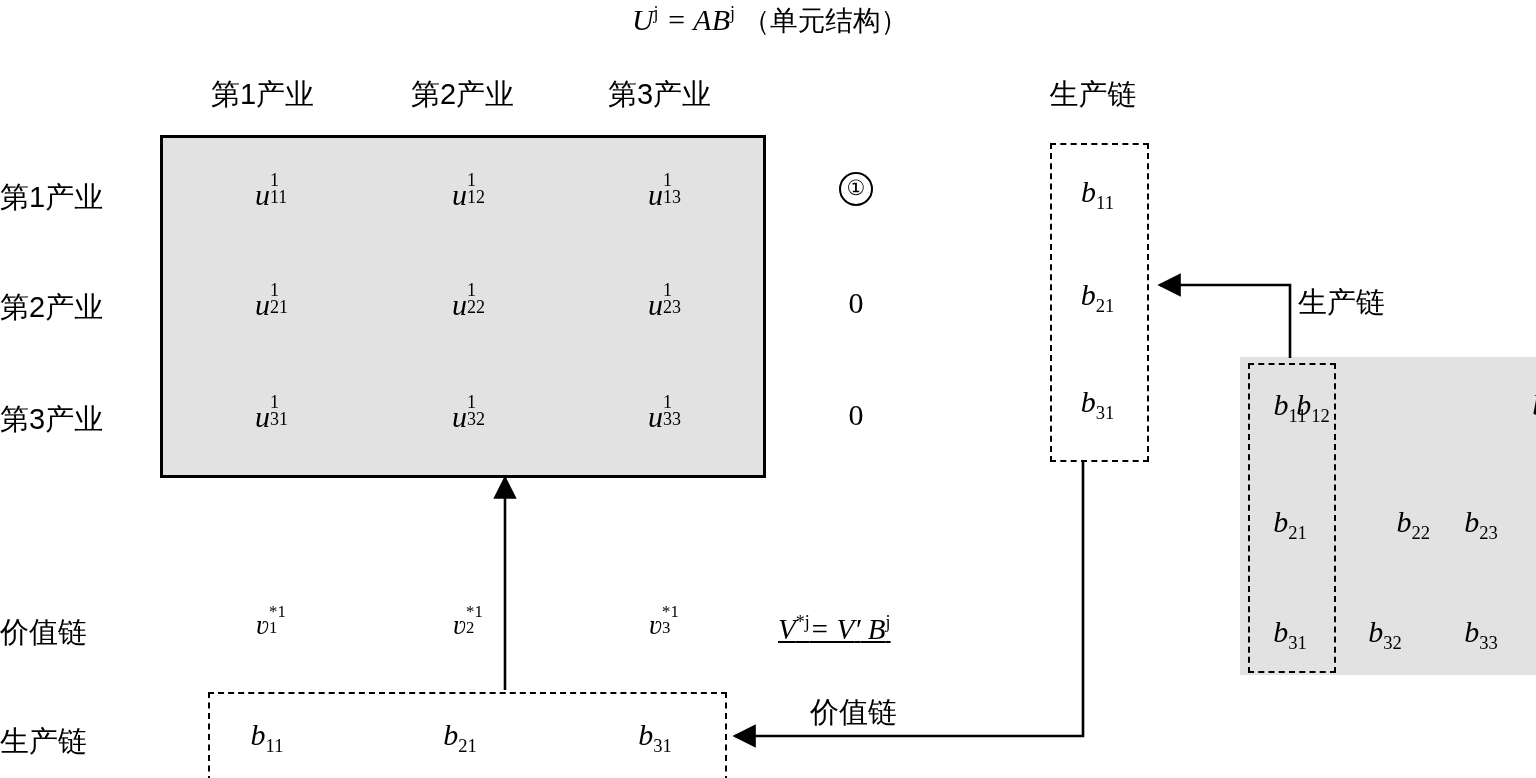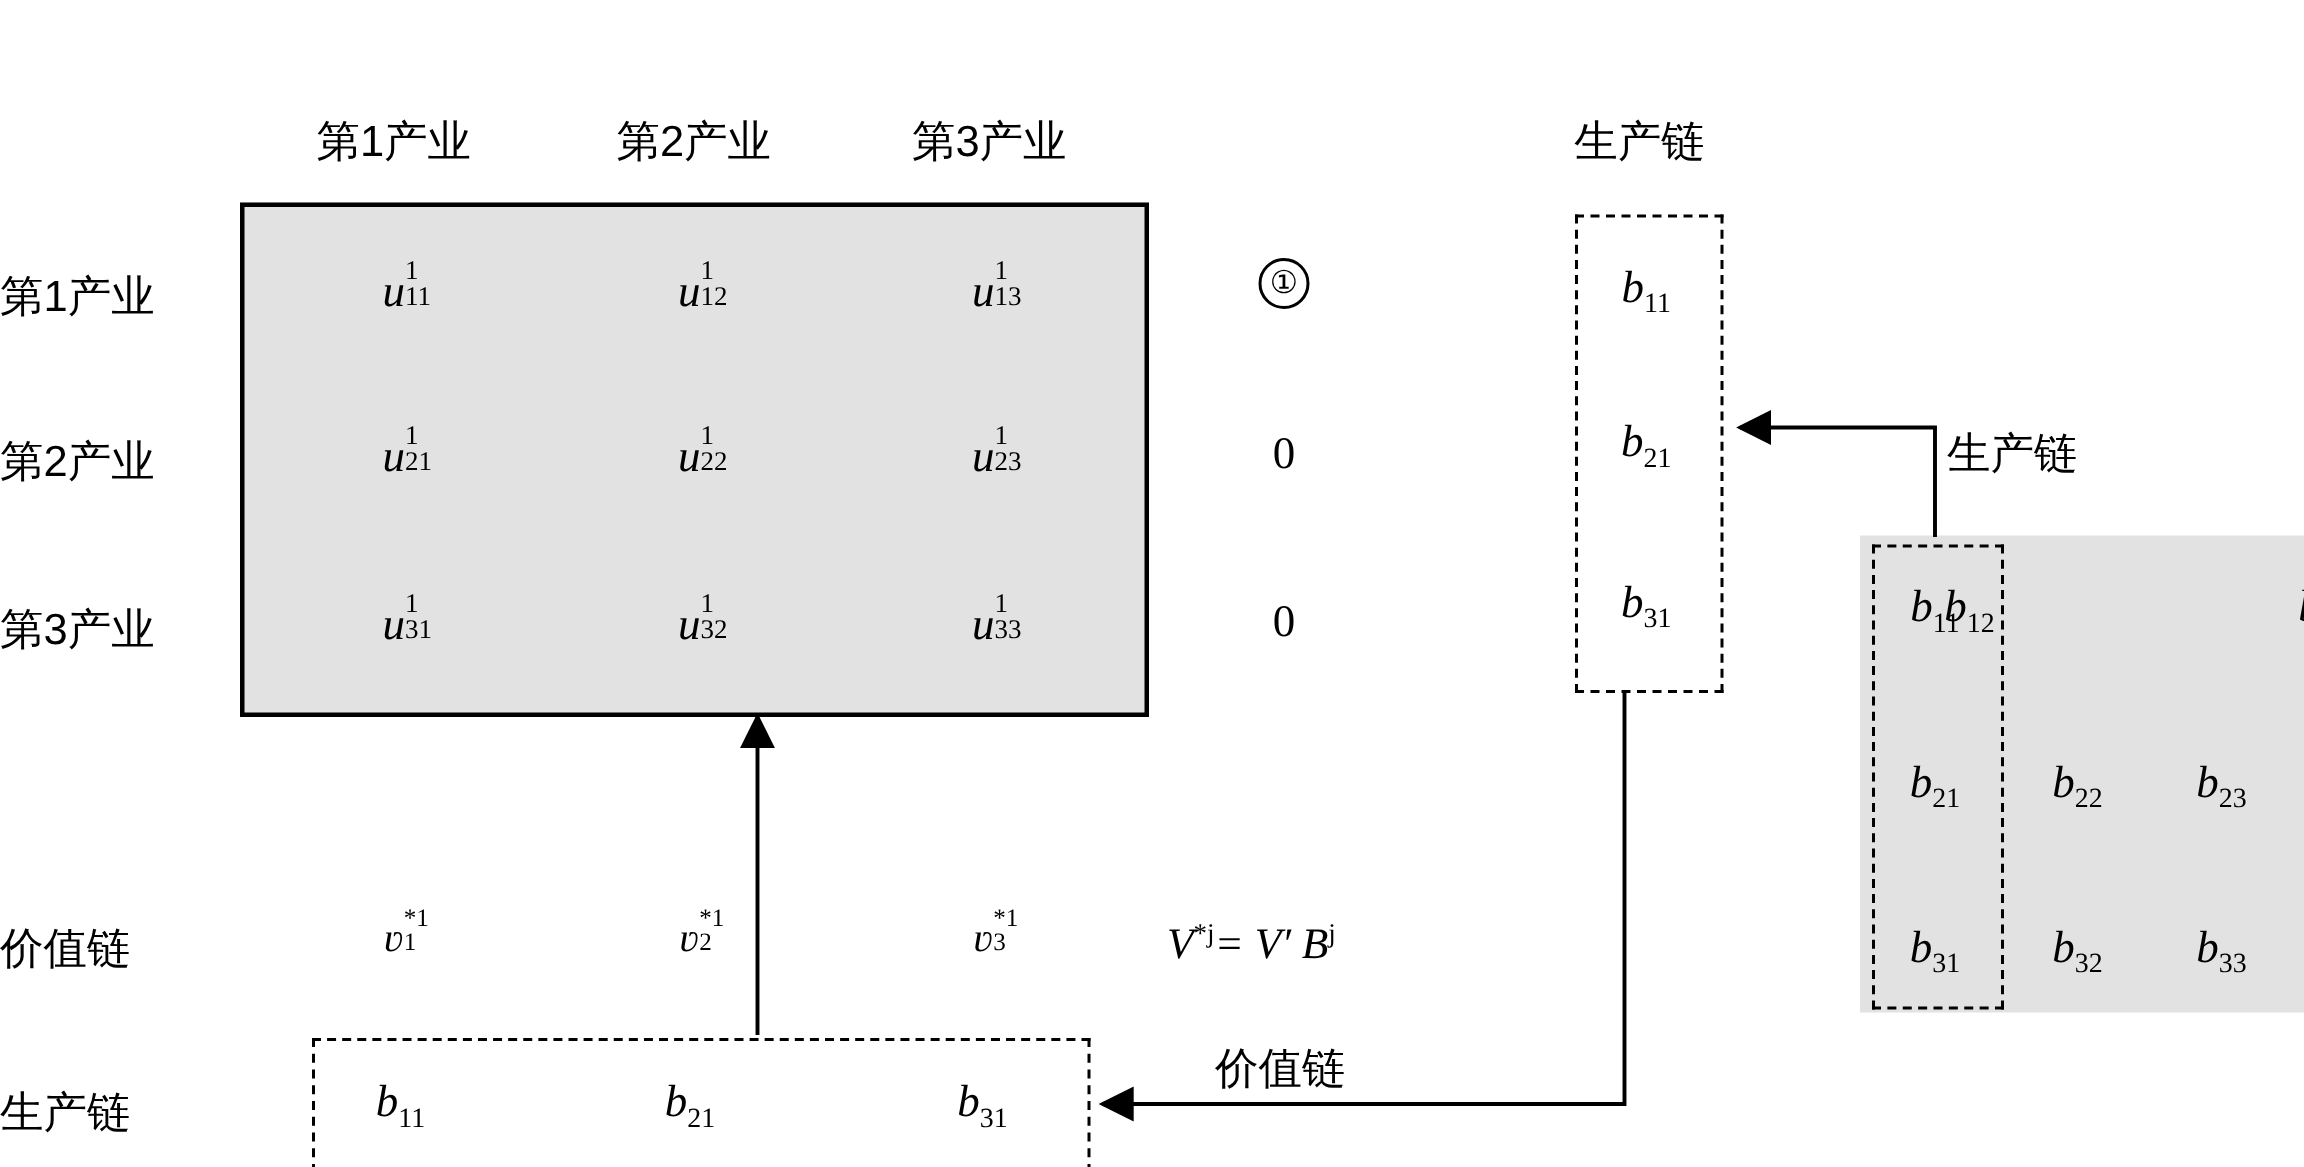--- a/index.html
+++ b/index.html
@@ -115,35 +115,41 @@
   }
   .label-cjk {
     font-size: 29px;
     font-family: "Liberation Sans", "DejaVu Sans", sans-serif;
     white-space: nowrap;
   }
   .eq-v {
     font-size: 29px;
     font-style: italic;
     white-space: nowrap;
+    text-decoration: underline;
   }
   .eq-v sup { font-size: 0.62em; font-style: normal; }
   svg.overlay {
     position: absolute;
     left: 0; top: 0;
     width: 1536px;
     height: 778px;
     pointer-events: none;
   }
 </style>
 </head>
 <body>
 
 <div id="stage">
 
+  <div class="abs ctr title-eq" style="left:500px; top:2px; width:540px;">
+    <span>U</span><sup class="up" style="font-size:0.6em;">j</sup>
+    <span>= AB</span><sup class="up" style="font-size:0.6em;">j</sup>
+    <span class="cjk up" style="font-size:0.92em;">（单元结构）</span>
+  </div>
 
   <div class="abs ctr colhead" style="left:170px; top:75px; width:185px;">第1产业</div>
   <div class="abs ctr colhead" style="left:370px; top:75px; width:185px;">第2产业</div>
   <div class="abs ctr colhead" style="left:567px; top:75px; width:185px;">第3产业</div>
   <div class="abs ctr colhead" style="left:1002px; top:75px; width:182px;">生产链</div>
 
   <div class="abs rowhead" style="left:0px; top:178px; width:160px;">第1产业</div>
   <div class="abs rowhead" style="left:0px; top:288px; width:160px;">第2产业</div>
   <div class="abs rowhead" style="left:0px; top:400px; width:160px;">第3产业</div>
 
@@ -206,21 +212,21 @@
   <div class="abs ctr cell" style="left:1268px; top:388px; width:90px;">
     <span>b</span><sub>12</sub>
   </div>
   <div class="abs ctr cell" style="left:1504px; top:388px; width:90px;">
     <span>b</span><sub>13</sub>
   </div>
 
   <div class="abs ctr cell" style="left:1248px; top:505px; width:84px;">
     <span>b</span><sub>21</sub>
   </div>
-  <div class="abs ctr cell" style="left:1340px; top:505px; width:90px;">
+  <div class="abs ctr cell" style="left:1340px; top:505px; width:90px;text-align:right;">
     <span>b</span><sub>22</sub>
   </div>
   <div class="abs ctr cell" style="left:1436px; top:505px; width:90px;">
     <span>b</span><sub>23</sub>
   </div>
 
   <div class="abs ctr cell" style="left:1248px; top:615px; width:84px;">
     <span>b</span><sub>31</sub>
   </div>
   <div class="abs ctr cell" style="left:1340px; top:615px; width:90px;">

